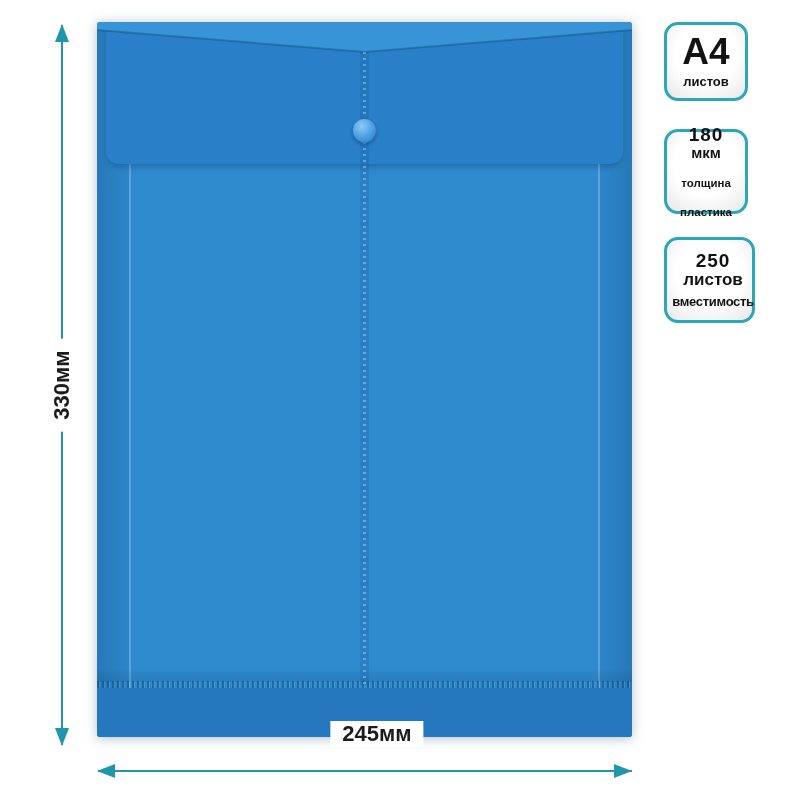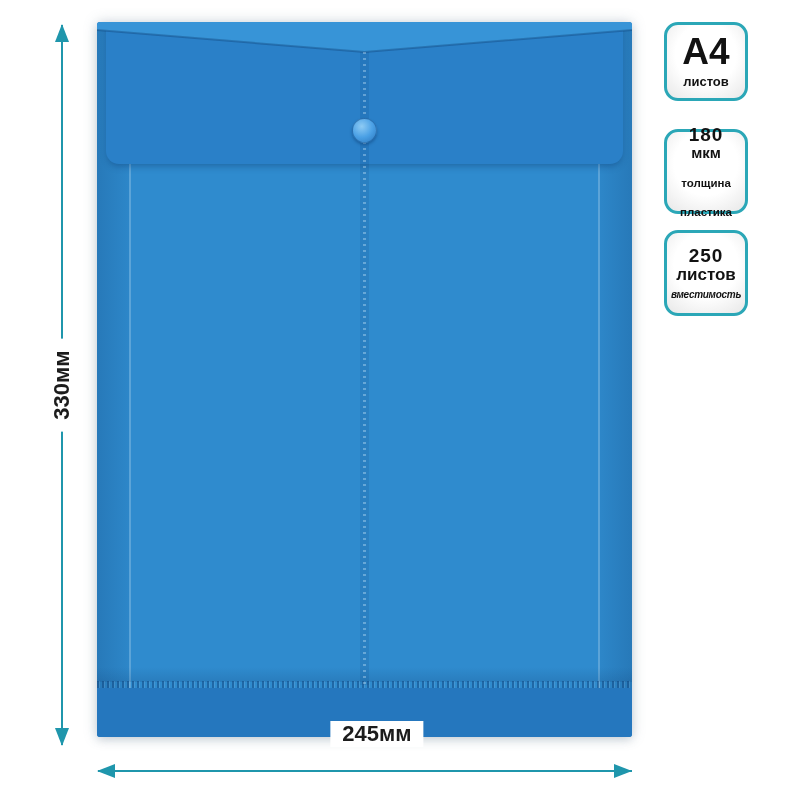--- a/index.html
+++ b/index.html
@@ -73,29 +73,29 @@
   
   .badge {
     position:absolute; left:664px; width:78px; box-sizing:content-box;
     border:3px solid var(--badge-border, #2ba7b7); border-radius:14px;
     background: radial-gradient(circle at 50% 40%, #ffffff 52%, #e7e7e7 100%);
     display:flex; flex-direction:column; align-items:center; justify-content:center;
     text-align:left; color:#121212;
   }
   .badge.b1 { top:22px;  height:73px; }
   .badge.b2 { top:129px; height:79px; }
-  .badge.b3 { top:230px; height:80px; }
+  .badge.b3 { top:237px; height:80px;padding-left:7px; }
   .badge-value { font-size:37px; font-weight:700; line-height:1; }
   .badge-value.sm { font-size:19px; letter-spacing:1px; }
   .badge-unit { font-size:15px; font-weight:700; line-height:1.15; }
   .badge-unit.lg { font-size:17px; }
   .badge-caption { font-size:13px; font-weight:700; margin-top:5px; line-height:1.1; }
   .badge-caption.xs { font-size:11.5px; margin-top:16px; }
   .badge-caption.xs.first { margin-top:16px; }
-  .badge-caption.tiny { font-size:10px; margin-top:5px; letter-spacing:-0.3px;font-style:italic; }
+  .badge-caption.tiny { font-size:13px; margin-top:5px; letter-spacing:-0.3px; }
 </style>
 </head>
 <body>
 
 <div class="stage">
 
   <div class="folder">
     <div class="gusset left"></div>
     <div class="gusset right"></div>
     <div class="fold-line left"></div>

